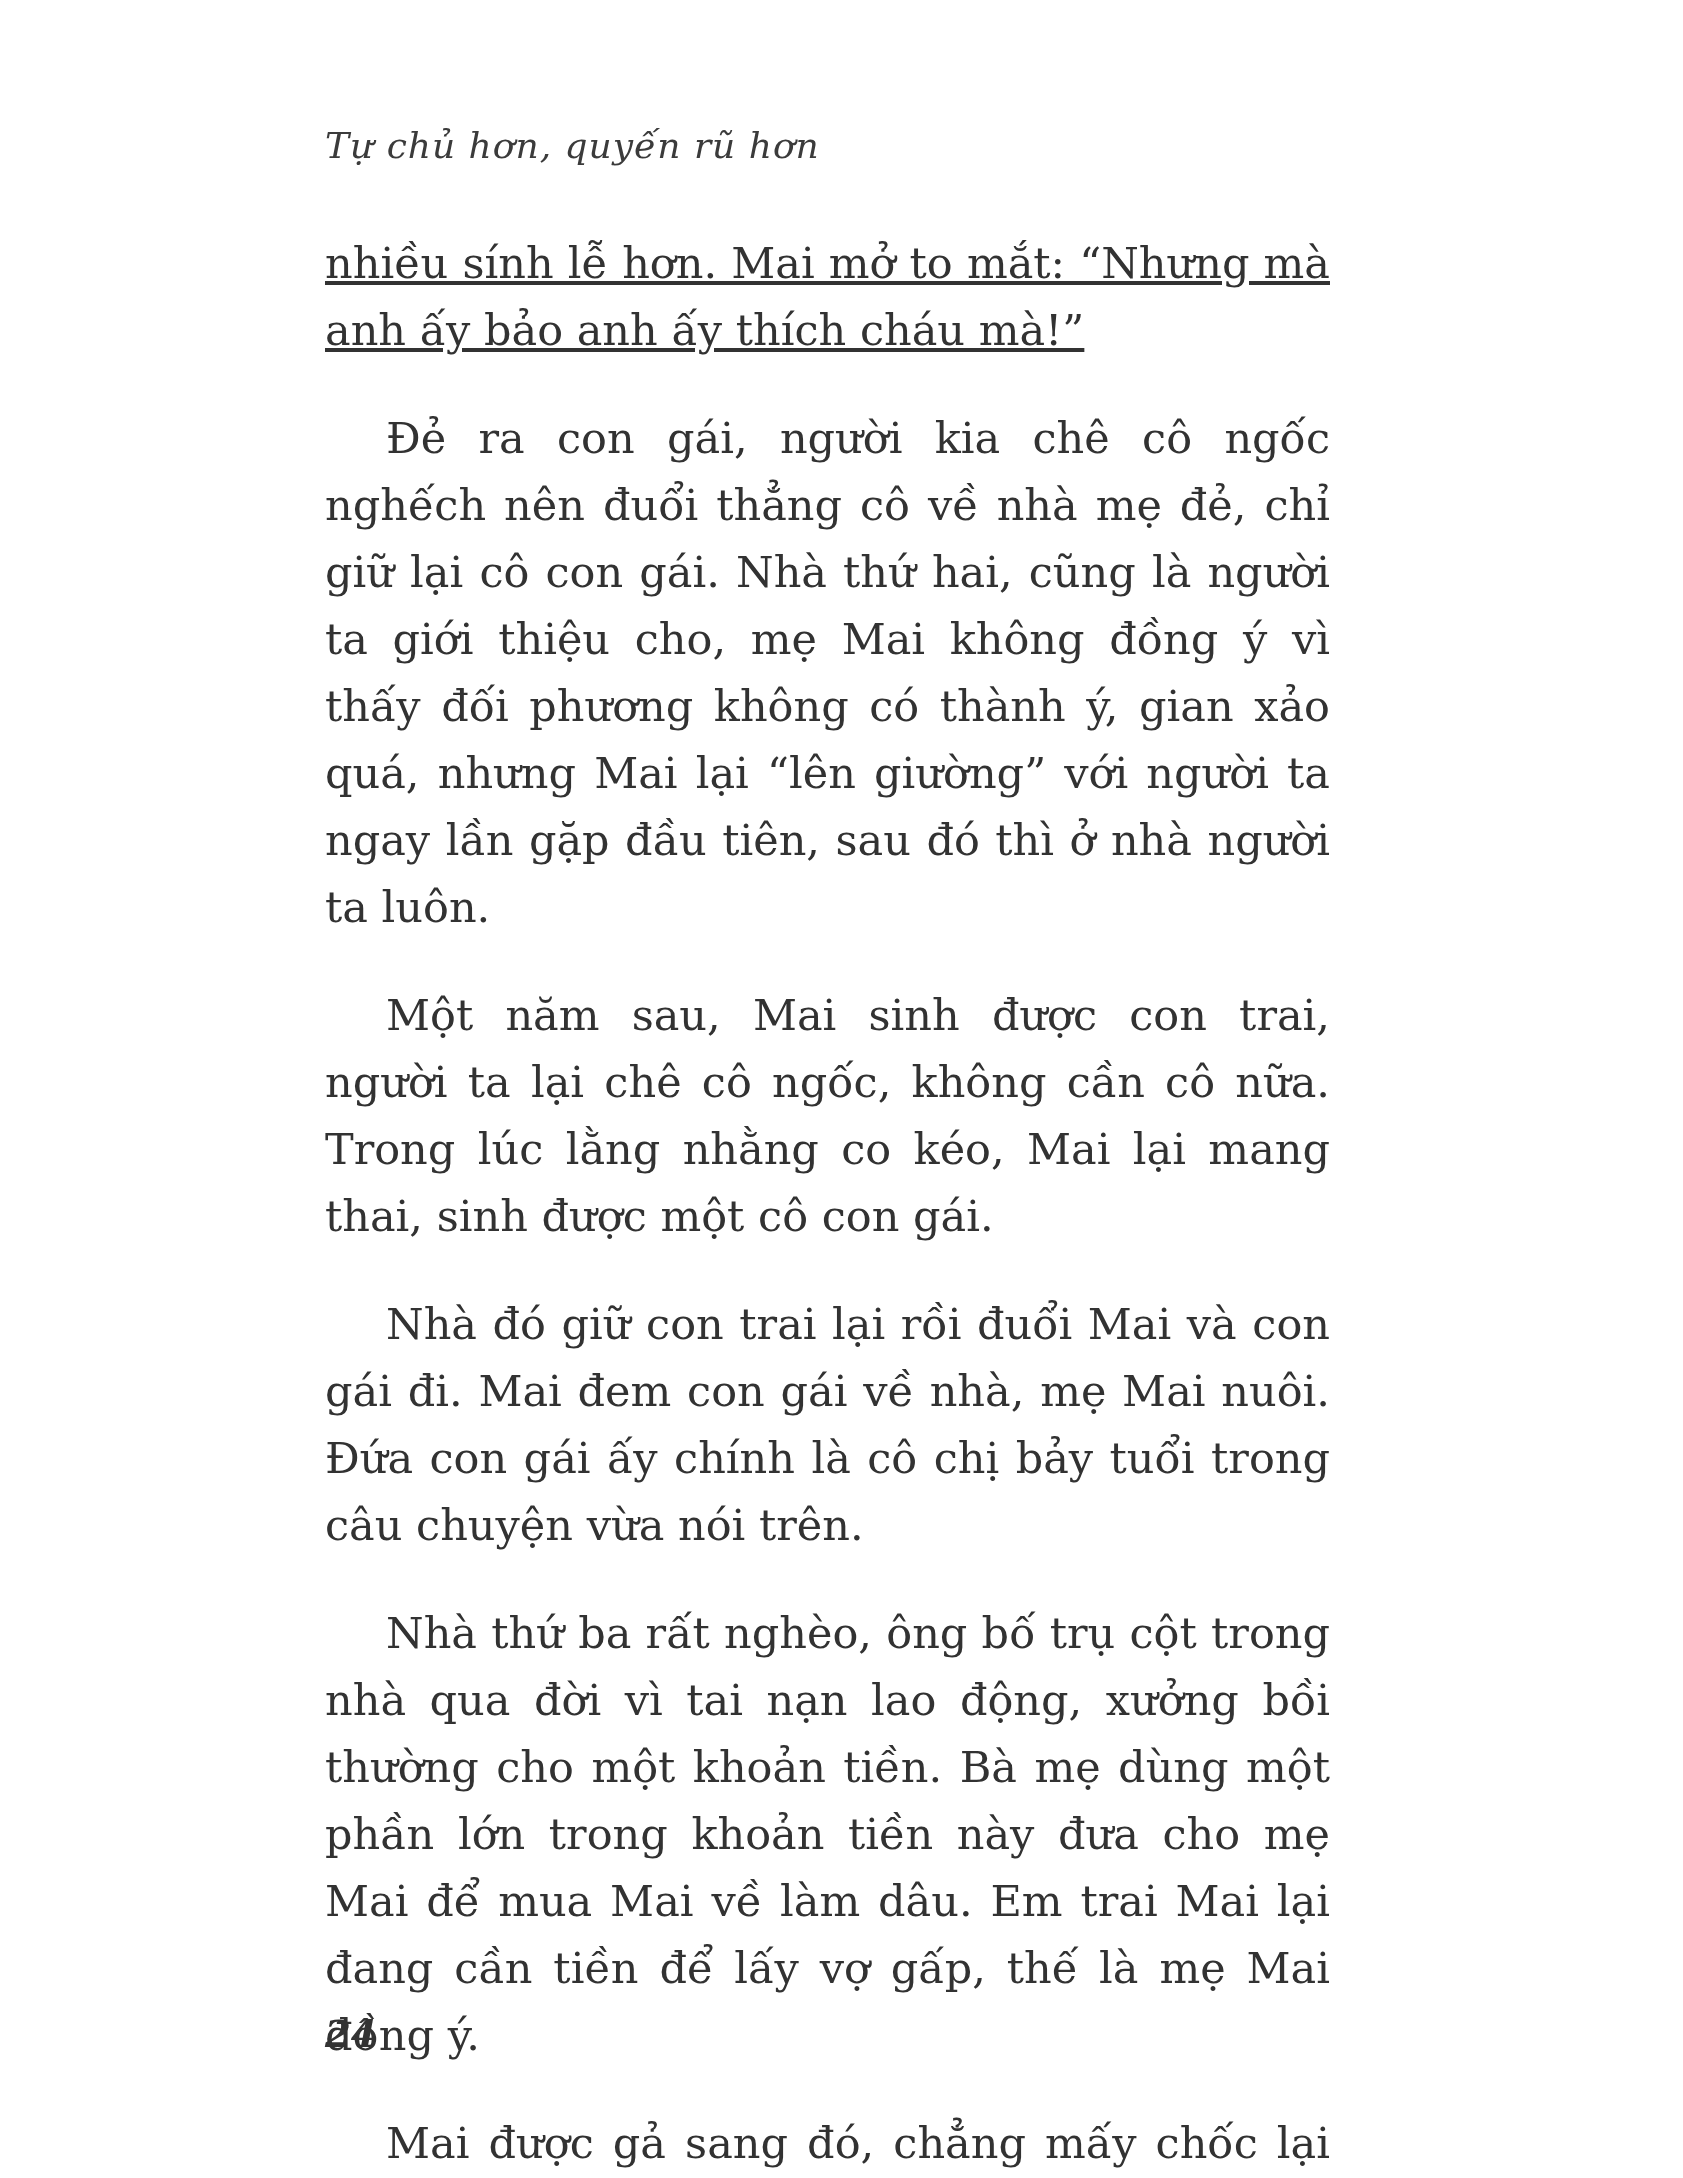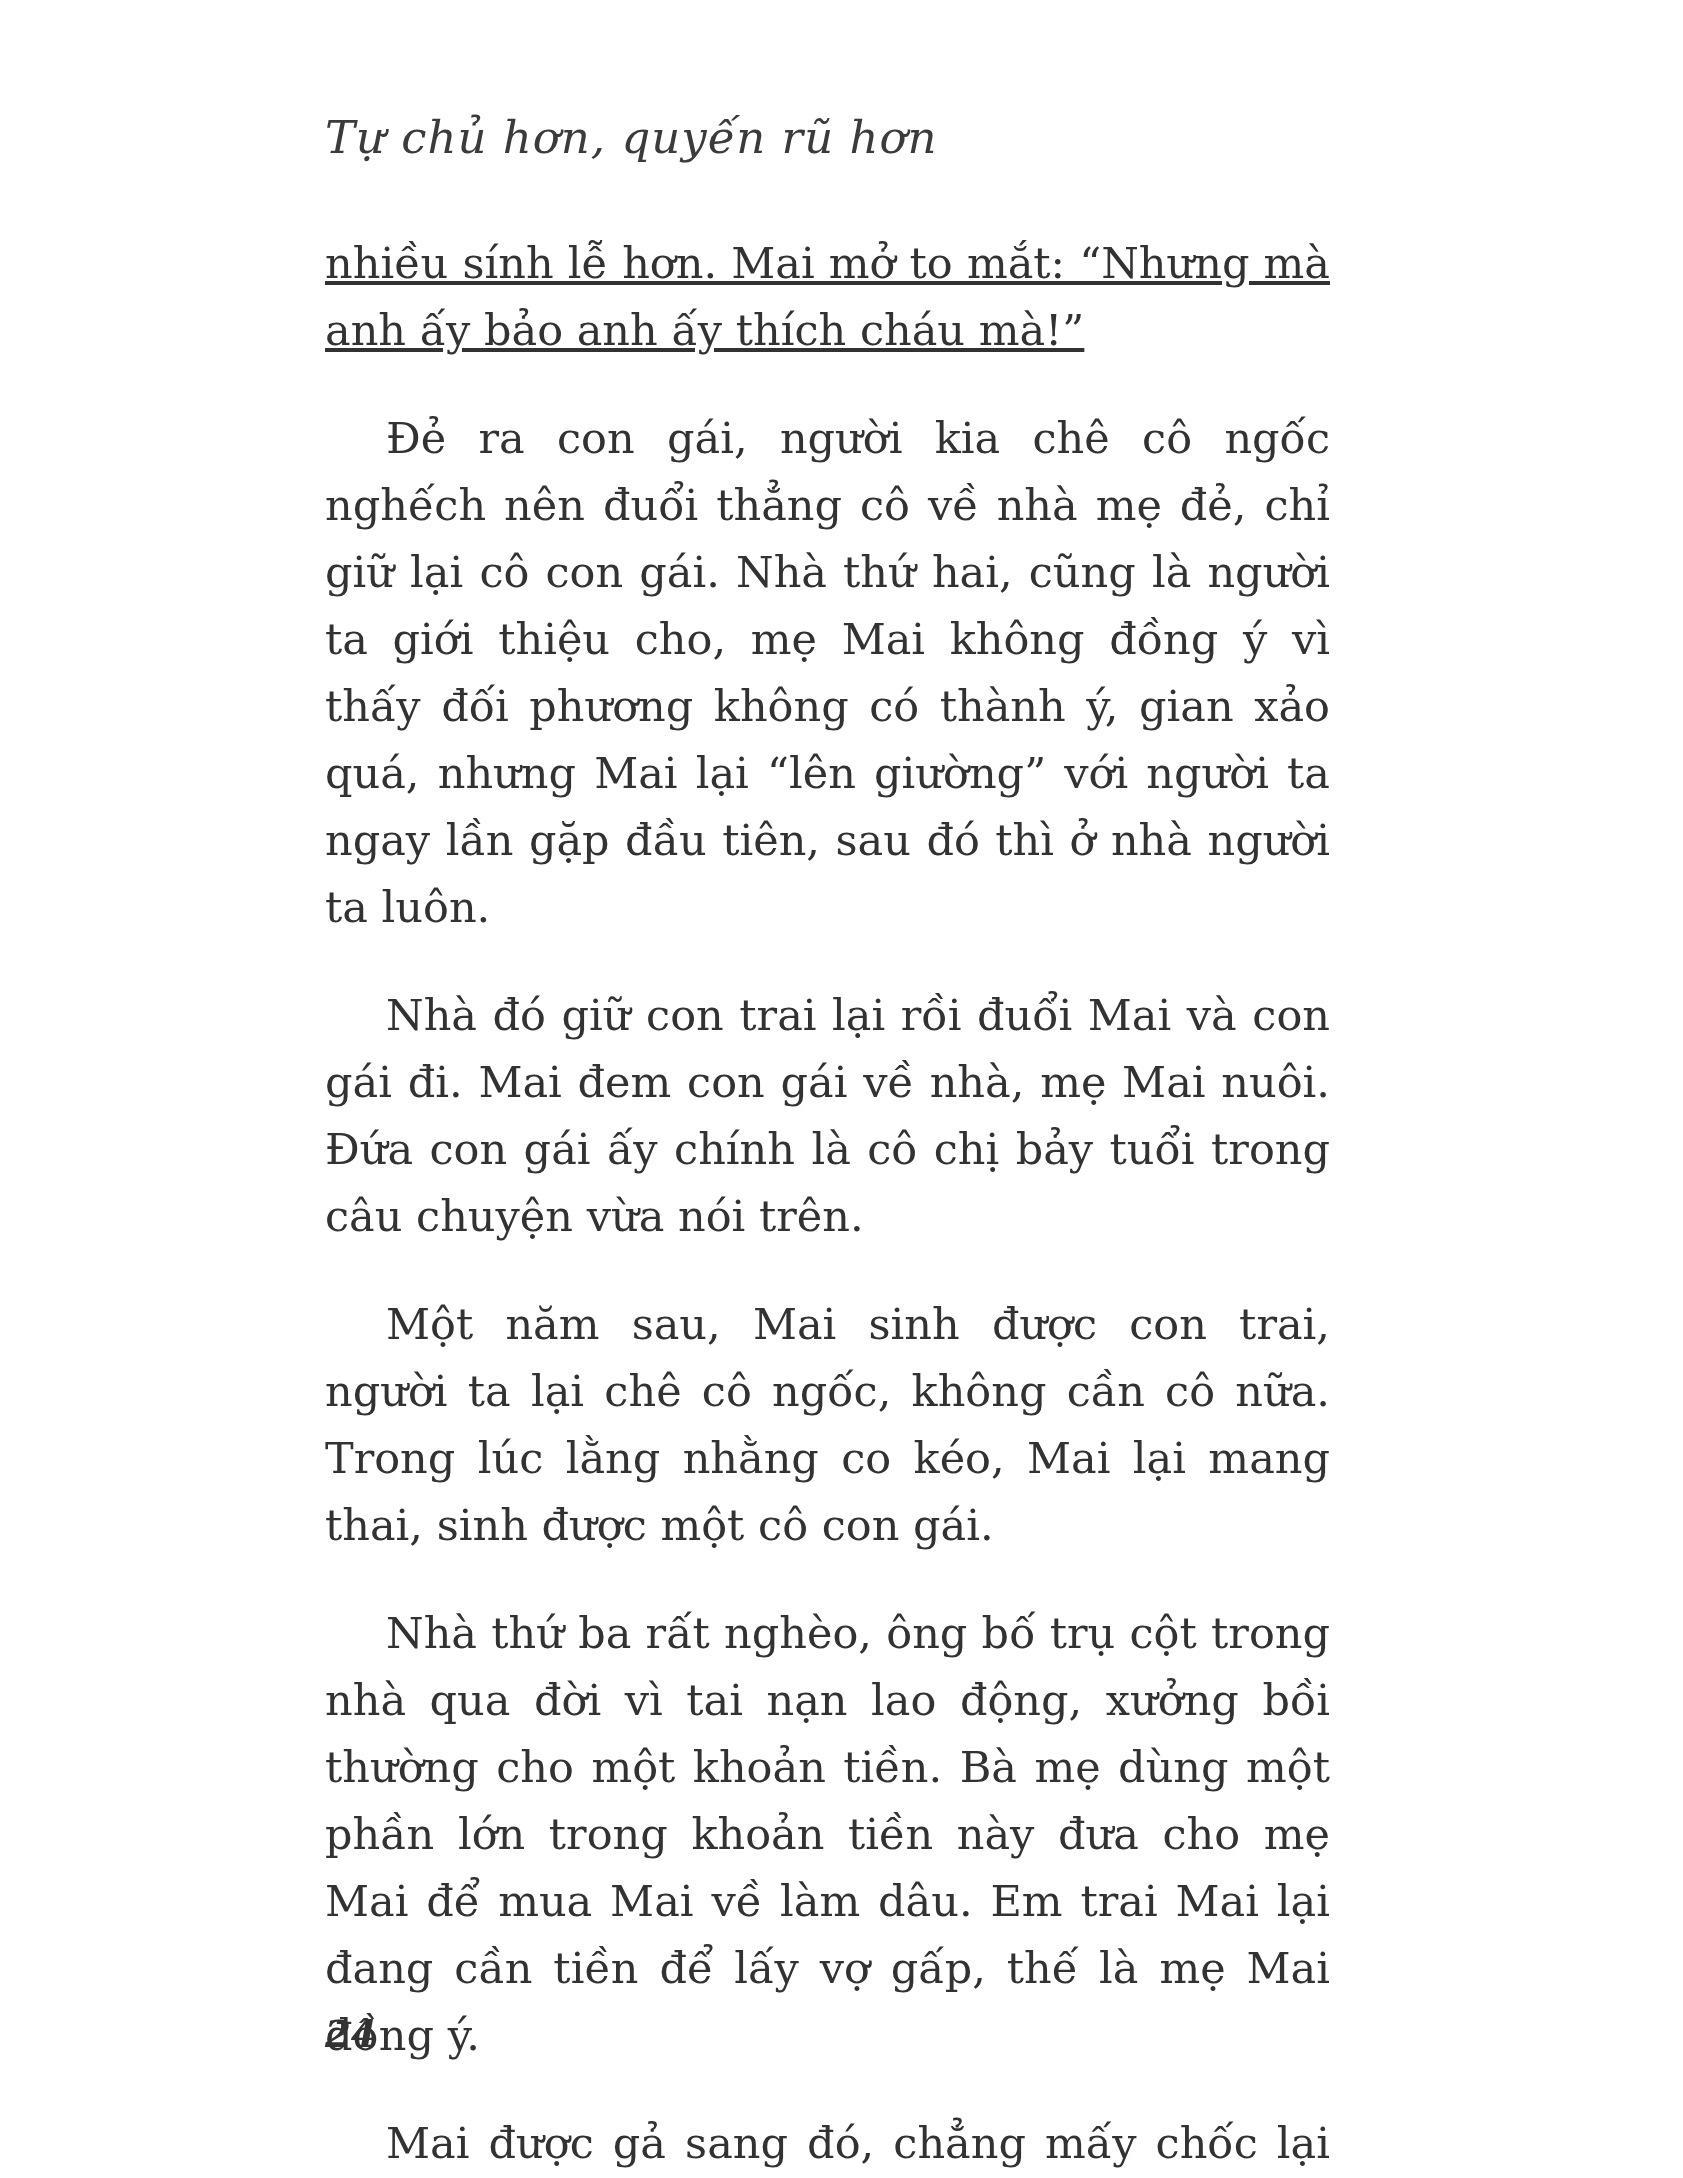--- a/index.html
+++ b/index.html
@@ -11,23 +11,23 @@
     position: relative;
     width: 1683px;
     height: 2178px;
     background: #ffffff;
     overflow: hidden;
     font-family: "DejaVu Serif", "Liberation Serif", serif;
   }
   .running-header {
     position: absolute;
     left: 325px;
-    top: 111px;
+    top: 125px;
     font-style: italic;
-    font-size: 45px;
+    font-size: 36px;
     letter-spacing: 1px;
     color: #3b3b3b;
     white-space: nowrap;
   }
   .body-text {
     position: absolute;
     left: 325px;
     top: 230px;
     width: 1005px;
     color: #323232;
@@ -56,22 +56,22 @@
 </head>
 <body>
 
 <div class="page">
 
   <div class="running-header">Tự chủ hơn, quyến rũ hơn</div>
 
   <div class="body-text">
     <p class="no-indent">nhiều sính lễ hơn. Mai mở to mắt: “Nhưng mà anh ấy bảo anh ấy thích cháu mà!”</p>
     <p>Đẻ ra con gái, người kia chê cô ngốc nghếch nên đuổi thẳng cô về nhà mẹ đẻ, chỉ giữ lại cô con gái. Nhà thứ hai, cũng là người ta giới thiệu cho, mẹ Mai không đồng ý vì thấy đối phương không có thành ý, gian xảo quá, nhưng Mai lại “lên giường” với người ta ngay lần gặp đầu tiên, sau đó thì ở nhà người ta luôn.</p>
+    <p>Một năm sau, Mai sinh được con trai, người ta lại chê cô ngốc, không cần cô nữa. Trong lúc lằng nhằng co kéo, Mai lại mang thai, sinh được một cô con gái.</p>
     <p>Nhà đó giữ con trai lại rồi đuổi Mai và con gái đi. Mai đem con gái về nhà, mẹ Mai nuôi. Đứa con gái ấy chính là cô chị bảy tuổi trong câu chuyện vừa nói trên.</p>
-    <p>Một năm sau, Mai sinh được con trai, người ta lại chê cô ngốc, không cần cô nữa. Trong lúc lằng nhằng co kéo, Mai lại mang thai, sinh được một cô con gái.</p>
     <p>Nhà thứ ba rất nghèo, ông bố trụ cột trong nhà qua đời vì tai nạn lao động, xưởng bồi thường cho một khoản tiền. Bà mẹ dùng một phần lớn trong khoản tiền này đưa cho mẹ Mai để mua Mai về làm dâu. Em trai Mai lại đang cần tiền để lấy vợ gấp, thế là mẹ Mai đồng ý.</p>
     <p>Mai được gả sang đó, chẳng mấy chốc lại mang bầu, đẻ được một cậu con trai. Cậu con trai này chính là đứa trẻ bạo lực một cách bất thường mà chúng ta đã nói đến ở phần đầu.</p>
   </div>
 
   <div class="page-number">24</div>
 
 </div>
 
 
 </body></html>

